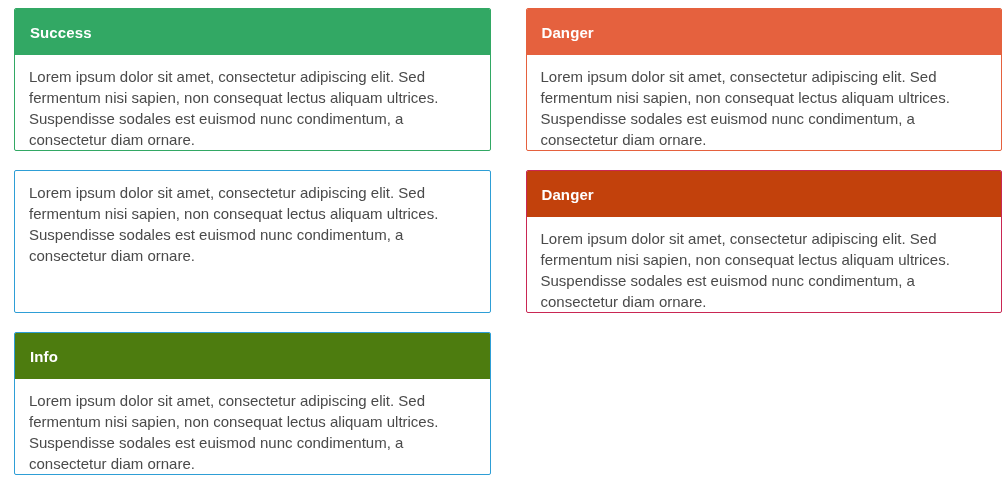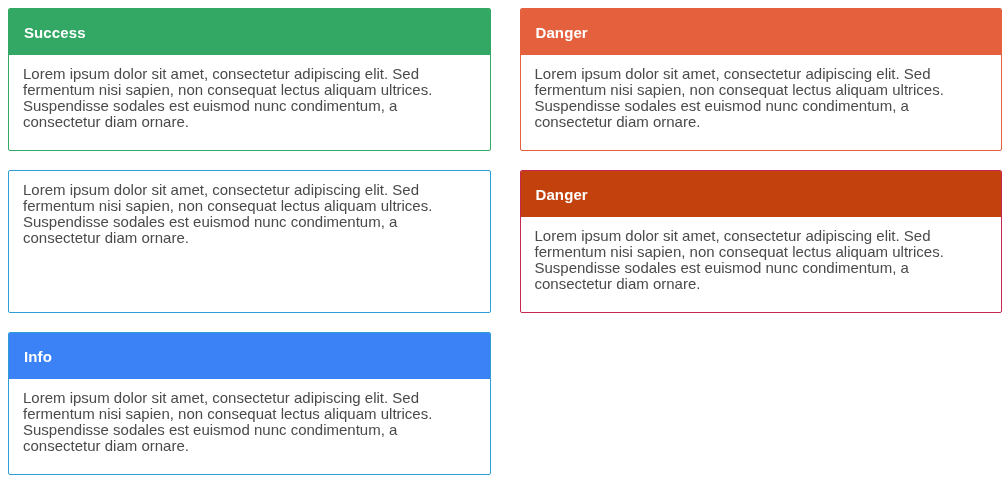--- a/index.html
+++ b/index.html
@@ -18,40 +18,41 @@
     grid-template-columns: 1fr 1fr;
     column-gap: 29px;
     row-gap: 19px;
   }
   .panel {
     background: #ffffff;
     border: 1px solid #cccccc; 
     border-radius: 2px;
     overflow: hidden;
     height: 143px;
+    margin-left: 6px;
   }
   .panel-heading {
     height: 46px;
     display: flex;
     align-items: center;
     padding: 0 15px;
   }
   .panel-title {
     color: #ffffff;
     font-size: 15px;
     font-weight: 700;
     letter-spacing: 0.1px;
   }
   .panel-body {
     padding: 11px 14px 12px 14px;
   }
   .panel-text {
     color: #4a4a4a;
     font-size: 15px;
-    line-height: 16px;
+    line-height: 21px;
   }
 </style>
 </head>
 <body>
 
 <div class="page">
   <div class="panel-grid">
 
     <section class="panel" style="border-color: rgb(50, 168, 100);">
       <header class="panel-heading" style="background-color: rgb(50, 168, 100);">
@@ -80,21 +81,21 @@
     <section class="panel" style="border-color: rgb(201, 39, 83);">
       <header class="panel-heading" style="background-color: #c2410c;">
         <span class="panel-title">Danger</span>
       </header>
       <div class="panel-body">
         <p class="panel-text">Lorem ipsum dolor sit amet, consectetur adipiscing elit. Sed fermentum nisi sapien, non consequat lectus aliquam ultrices. Suspendisse sodales est euismod nunc condimentum, a consectetur diam ornare.</p>
       </div>
     </section>
 
     <section class="panel" style="border-color: rgb(46, 158, 214);">
-      <header class="panel-heading" style="background-color: #3b82f6; align-items: center;">
+      <header class="panel-heading" style="background-color: #4d7c0f; align-items: center;">
         <span class="panel-title">Info</span>
       </header>
       <div class="panel-body">
         <p class="panel-text">Lorem ipsum dolor sit amet, consectetur adipiscing elit. Sed fermentum nisi sapien, non consequat lectus aliquam ultrices. Suspendisse sodales est euismod nunc condimentum, a consectetur diam ornare.</p>
       </div>
     </section>
 
   </div>
 </div>
 

